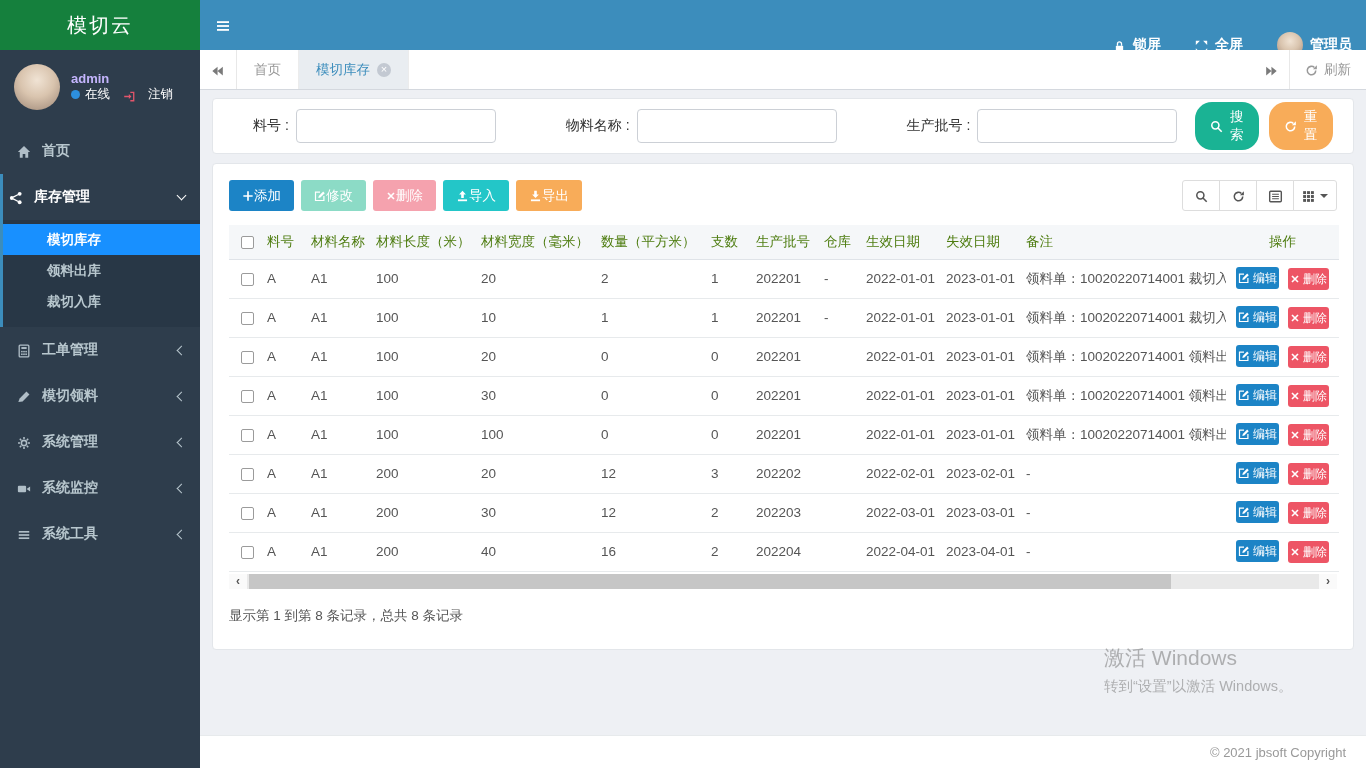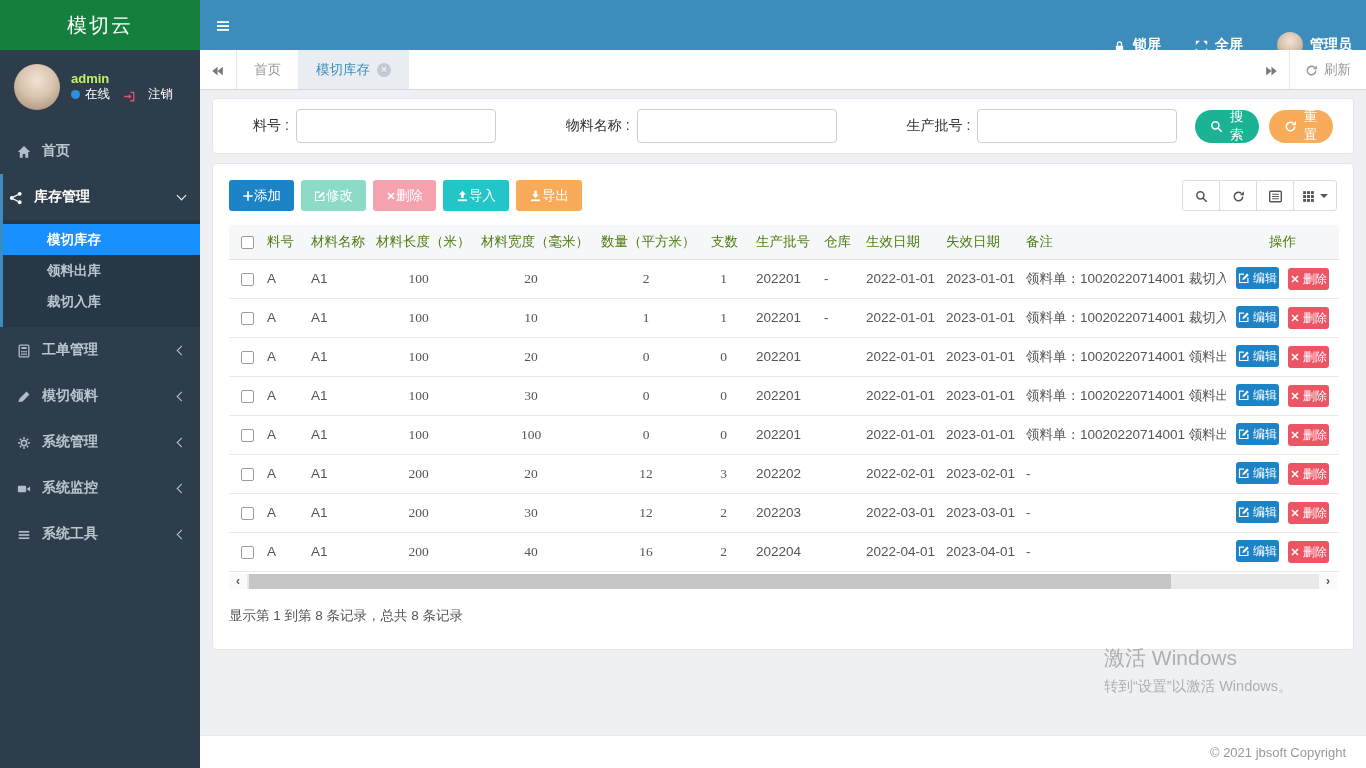--- a/index.html
+++ b/index.html
@@ -11,21 +11,21 @@
   }
   .ic { display:inline-block; vertical-align:middle; }
 
   
   .sidebar { position:fixed; left:0; top:0; width:200px; height:768px; background:#2e3d4c; z-index:5; }
   .logo { height:50px; background:#15803d; color:#fff; font-size:20px; letter-spacing:2px;
           display:flex; align-items:center; justify-content:center; }
   .user-panel { display:flex; align-items:center; gap:11px; padding:14px 8px 14px 14px; }
   .avatar { width:46px; height:46px; border-radius:50%; flex-shrink:0;
             background: radial-gradient(circle at 50% 35%, #f0e3d4 0%, #d9c4ae 45%, #9b8575 100%); }
-  .user-name { color:#bef264; font-weight:bold; font-size:13px; }
+  .user-name { color:#c4b5fd; font-weight:bold; font-size:13px; }
   .user-status { display:flex; align-items:center; gap:5px; font-size:12.5px; color:#fff; }
   .dot { width:9px; height:9px; border-radius:50%; background:#2d8fdd; }
   .logout-wrap { display:flex; align-items:flex-end; gap:12px; margin-left:8px; cursor:pointer; }
   .menu { margin-top:4px; }
   .menu-item { height:46px; display:flex; align-items:center; padding:0 15px;
                color:#b8c7ce; font-weight:bold; cursor:pointer; }
   .menu-item .mi-icon { width:18px; margin-right:9px; text-align:center; color:#b0bec7; }
   .menu-group.expanded { border-left:3px solid #3c8dbc; }
   .menu-group.expanded > .menu-item { padding-left:4px; color:#fff; }
   .menu-group.expanded > .menu-item .mi-icon { color:#fff; }
@@ -63,21 +63,21 @@
 
   .content { flex:1; padding:8px 12px; overflow:hidden; }
   .card { background:#fff; border:1px solid #e3e6ea; border-radius:4px; }
 
   
   .filter-card { display:flex; align-items:center; height:56px; padding:0 20px 0 40px; margin-bottom:9px; }
   .f-group { display:flex; align-items:center; margin-right:70px; }
   .f-label { color:#333; margin-right:7px; white-space:nowrap; }
   .f-input { width:200px; height:34px; border:1px solid #ccd0d6; border-radius:4px; padding:0 9px;
              font-size:13px; outline:none; font-family:inherit; }
-  .btn-pill { height:33px; border:none; border-radius:17px; color:#fff; font-size:13.5px; font-family:inherit;
+  .btn-pill { height:48px; border:none; border-radius:17px; color:#fff; font-size:13.5px; font-family:inherit;
               display:inline-flex; align-items:center; gap:6px; padding:0 15px; cursor:pointer; }
   .btn-search { background:#1ab394; margin-left:18px; }
   .btn-reset  { background:#f8ac59; margin-left:10px; }
 
   
   .table-card { padding:16px 16px 24px; }
   .toolbar { display:flex; align-items:center; margin-bottom:14px; }
   .tb-btn { height:31px; padding:0 13px; border:none; border-radius:3px; color:#fff; font-size:13.5px;
             font-family:inherit; display:inline-flex; align-items:center; margin-right:7px; cursor:pointer; }
   .tb-add    { background:#1c84c6; }
@@ -91,21 +91,21 @@
   .ig-btn:first-child { border-radius:3px 0 0 3px; margin-left:0; }
   .ig-btn:last-child  { border-radius:0 3px 3px 0; }
   .caret { width:0; height:0; border-top:4px solid #555; border-left:4px solid transparent;
            border-right:4px solid transparent; margin-left:5px; }
 
   table { width:100%; border-collapse:collapse; table-layout:fixed; font-size:13.5px; }
   th { height:34px; font-weight:normal; color:#4d7c0f; text-align:left; background:#f5f7f9;
        border-bottom:1px solid #dfe3e8; padding:0 10px; white-space:nowrap; overflow:hidden; }
   td { height:39px; border-bottom:1px solid #e7eaec; color:#555; padding:0 10px;
        white-space:nowrap; overflow:hidden; }
-  .num { text-align:center;font-family:Liberation Serif, serif; }
+  .num { text-align:left; }
   .ctr { text-align:center; }
   .cbx { width:13px; height:13px; border:1px solid #9b9b9b; border-radius:2px; background:#fff;
          display:inline-block; vertical-align:middle; cursor:pointer; }
   .row-btn { height:22px; padding:0 2px; border:none; border-radius:3px; color:#fff; font-size:12px;
              font-family:inherit; display:inline-flex; align-items:center; gap:3px; cursor:pointer; }
   .rb-edit { background:#1c84c6; margin-right:5px; }
   .rb-del  { background:#ed5565; }
 
   .hscroll { display:flex; align-items:center; height:15px; margin-top:2px; }
   .hs-arrow { width:18px; height:15px; display:flex; align-items:center; justify-content:center;

